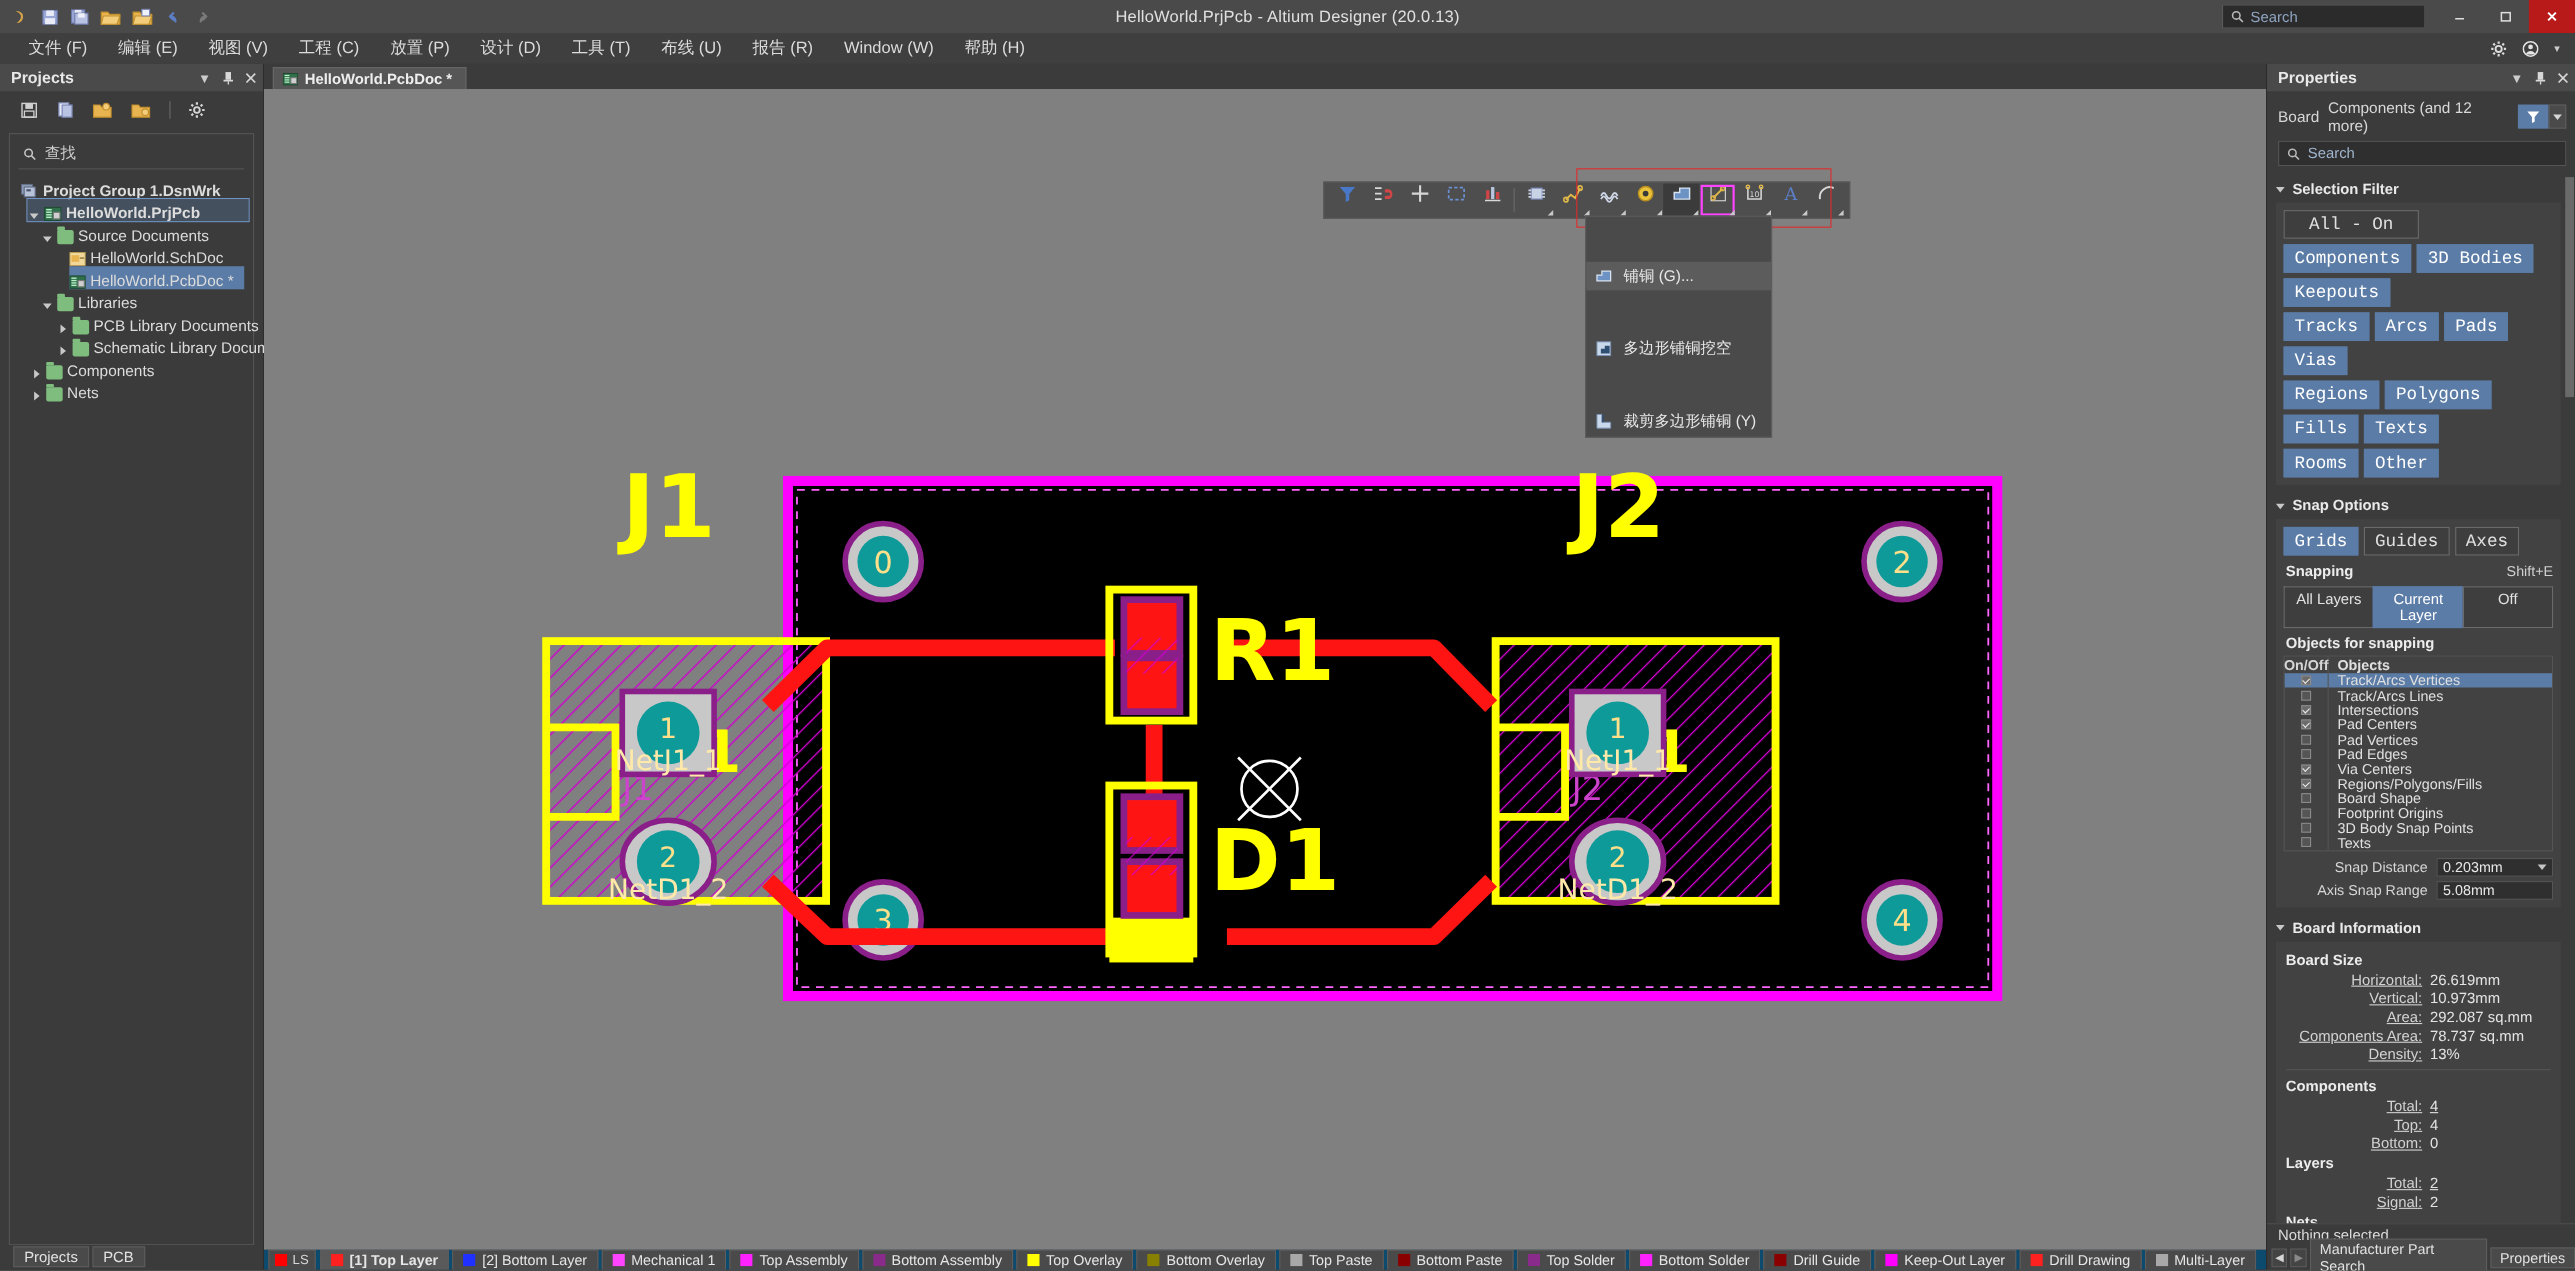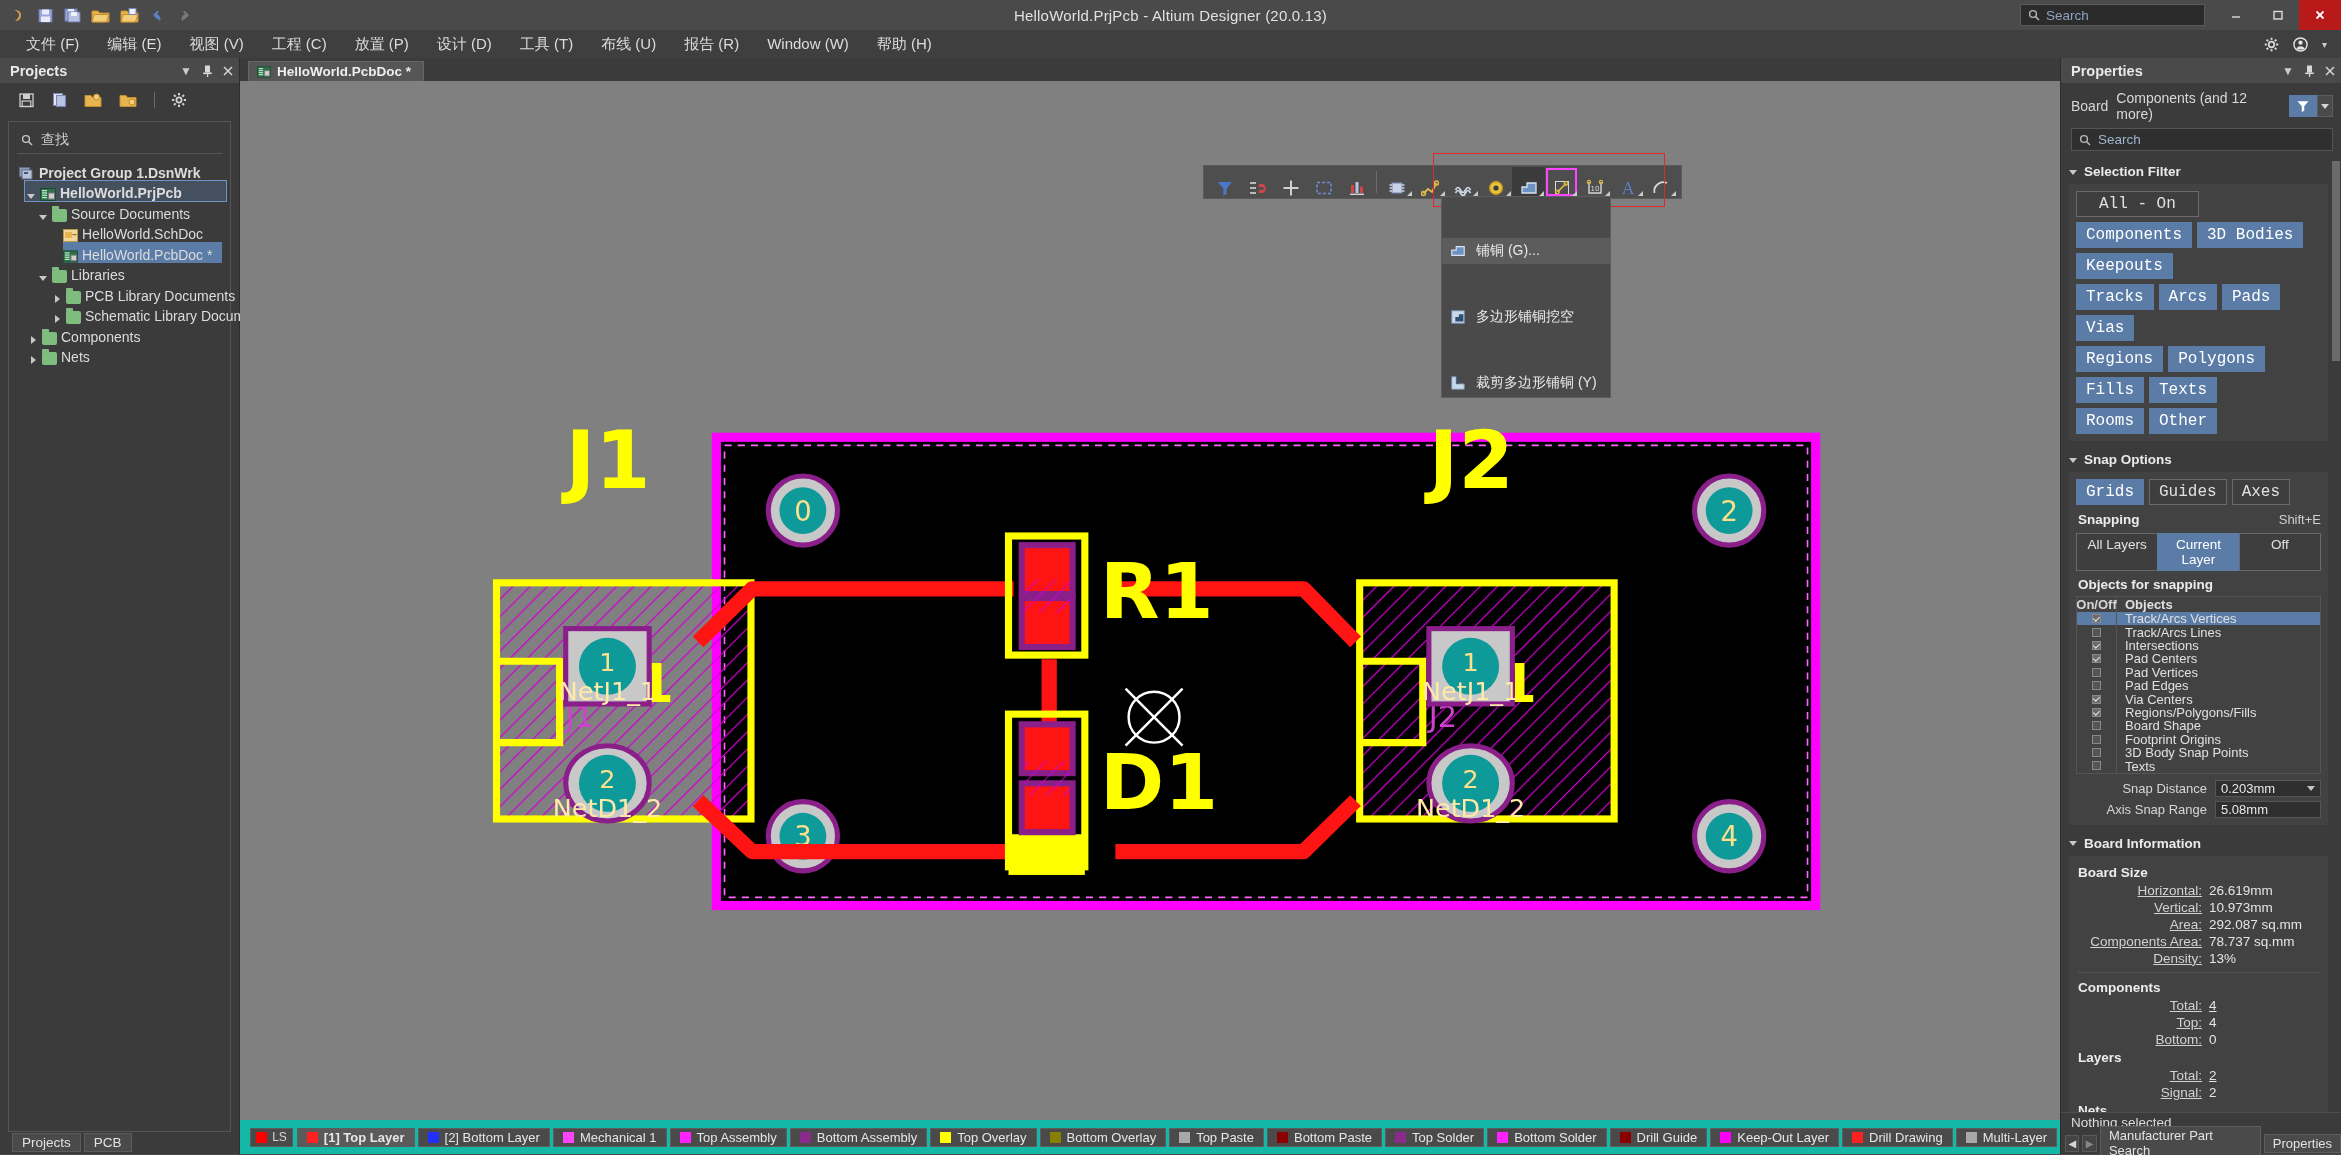--- a/index.html
+++ b/index.html
@@ -82,38 +82,38 @@
     display:flex; align-items:center; gap:6px; background:#565656; border:1px solid #666;
     border-bottom:none; padding:2px 12px 2px 8px; font-size:13.5px; color:#eee; font-weight:bold;
   }
   .canvas-wrap { flex:1; position:relative; background:#808080; overflow:hidden; }
 
   
   .pcbbar {
     position:absolute; left:963px; top:84px; height:34px; background:#4e4e4e;
     display:flex; align-items:center; padding:0 4px; z-index:8; border:1px solid #5a5a5a;
   }
-  .pcbbtn { width:33px; height:30px; display:flex; align-items:flex-end; justify-content:center; position:relative; }
+  .pcbbtn { width:33px; height:30px; display:flex; align-items:flex-start; justify-content:center; position:relative; }
   .pcbbtn.active { background:#3b3b3b; }
   .pcbbtn .caret { position:absolute; right:1px; bottom:1px; width:0;height:0;
      border-left:5px solid transparent; border-top:5px solid transparent; border-right:5px solid #c9c9c9; }
   .pcbsep { width:1px; height:22px; background:#6d6d6d; margin:0 3px; }
   .redbox { position:absolute; left:1193px; top:72px; width:232px; height:54px; border:1.6px solid #e02a2a; z-index:9; }
 
   .dropmenu {
     position:absolute; left:1201px; top:115px; width:170px; background:#4a4a4a;
     border:1px solid #5d5d5d; z-index:12; padding:1px 0; font-size:14px;
   }
   .dmitem { height:26px; display:flex; align-items:center; gap:10px; padding:0 8px; color:#e8e8e8;margin-top:40px; }
   .dmitem.hl { background:#5c5c5c; }
 
   .pcbcanvas { position:absolute; inset:0; }
 
   
-  .layerbar { height:34px; background:#14b8a6; display:flex; align-items:center; gap:0; padding-left:4px; overflow:hidden;justify-content:flex-end; }
+  .layerbar { height:18px; background:#0c4a6e; display:flex; align-items:center; gap:0; padding-left:4px; overflow:hidden; }
   .ltabL { display:flex; align-items:center; gap:6px; padding:1px 9px; font-size:13px; color:#e6e6e6;
            background:#4a4a4a; border:1px solid #5d5d5d; margin-right:3px; white-space:nowrap; height:19px; }
   .ltabL.selected { background:#5a5a5a; font-weight:bold; }
   .swatch { width:11px; height:11px; flex:0 0 11px; }
   .ls-btn { display:flex; align-items:center; gap:5px; padding:1px 5px; background:#4a4a4a; border:1px solid #5d5d5d; margin-right:4px; height:19px; font-size:12px; }
 
   
   .right-panel { width:281px; background:#3b3b3b; display:flex; flex-direction:column; border-left:1px solid #2d2d2d; }
   .rp-row1 { display:flex; align-items:center; gap:8px; padding:7px 8px 4px 10px; font-size:14px; }
   .rp-row1 .bval { color:#d8d8d8; }

